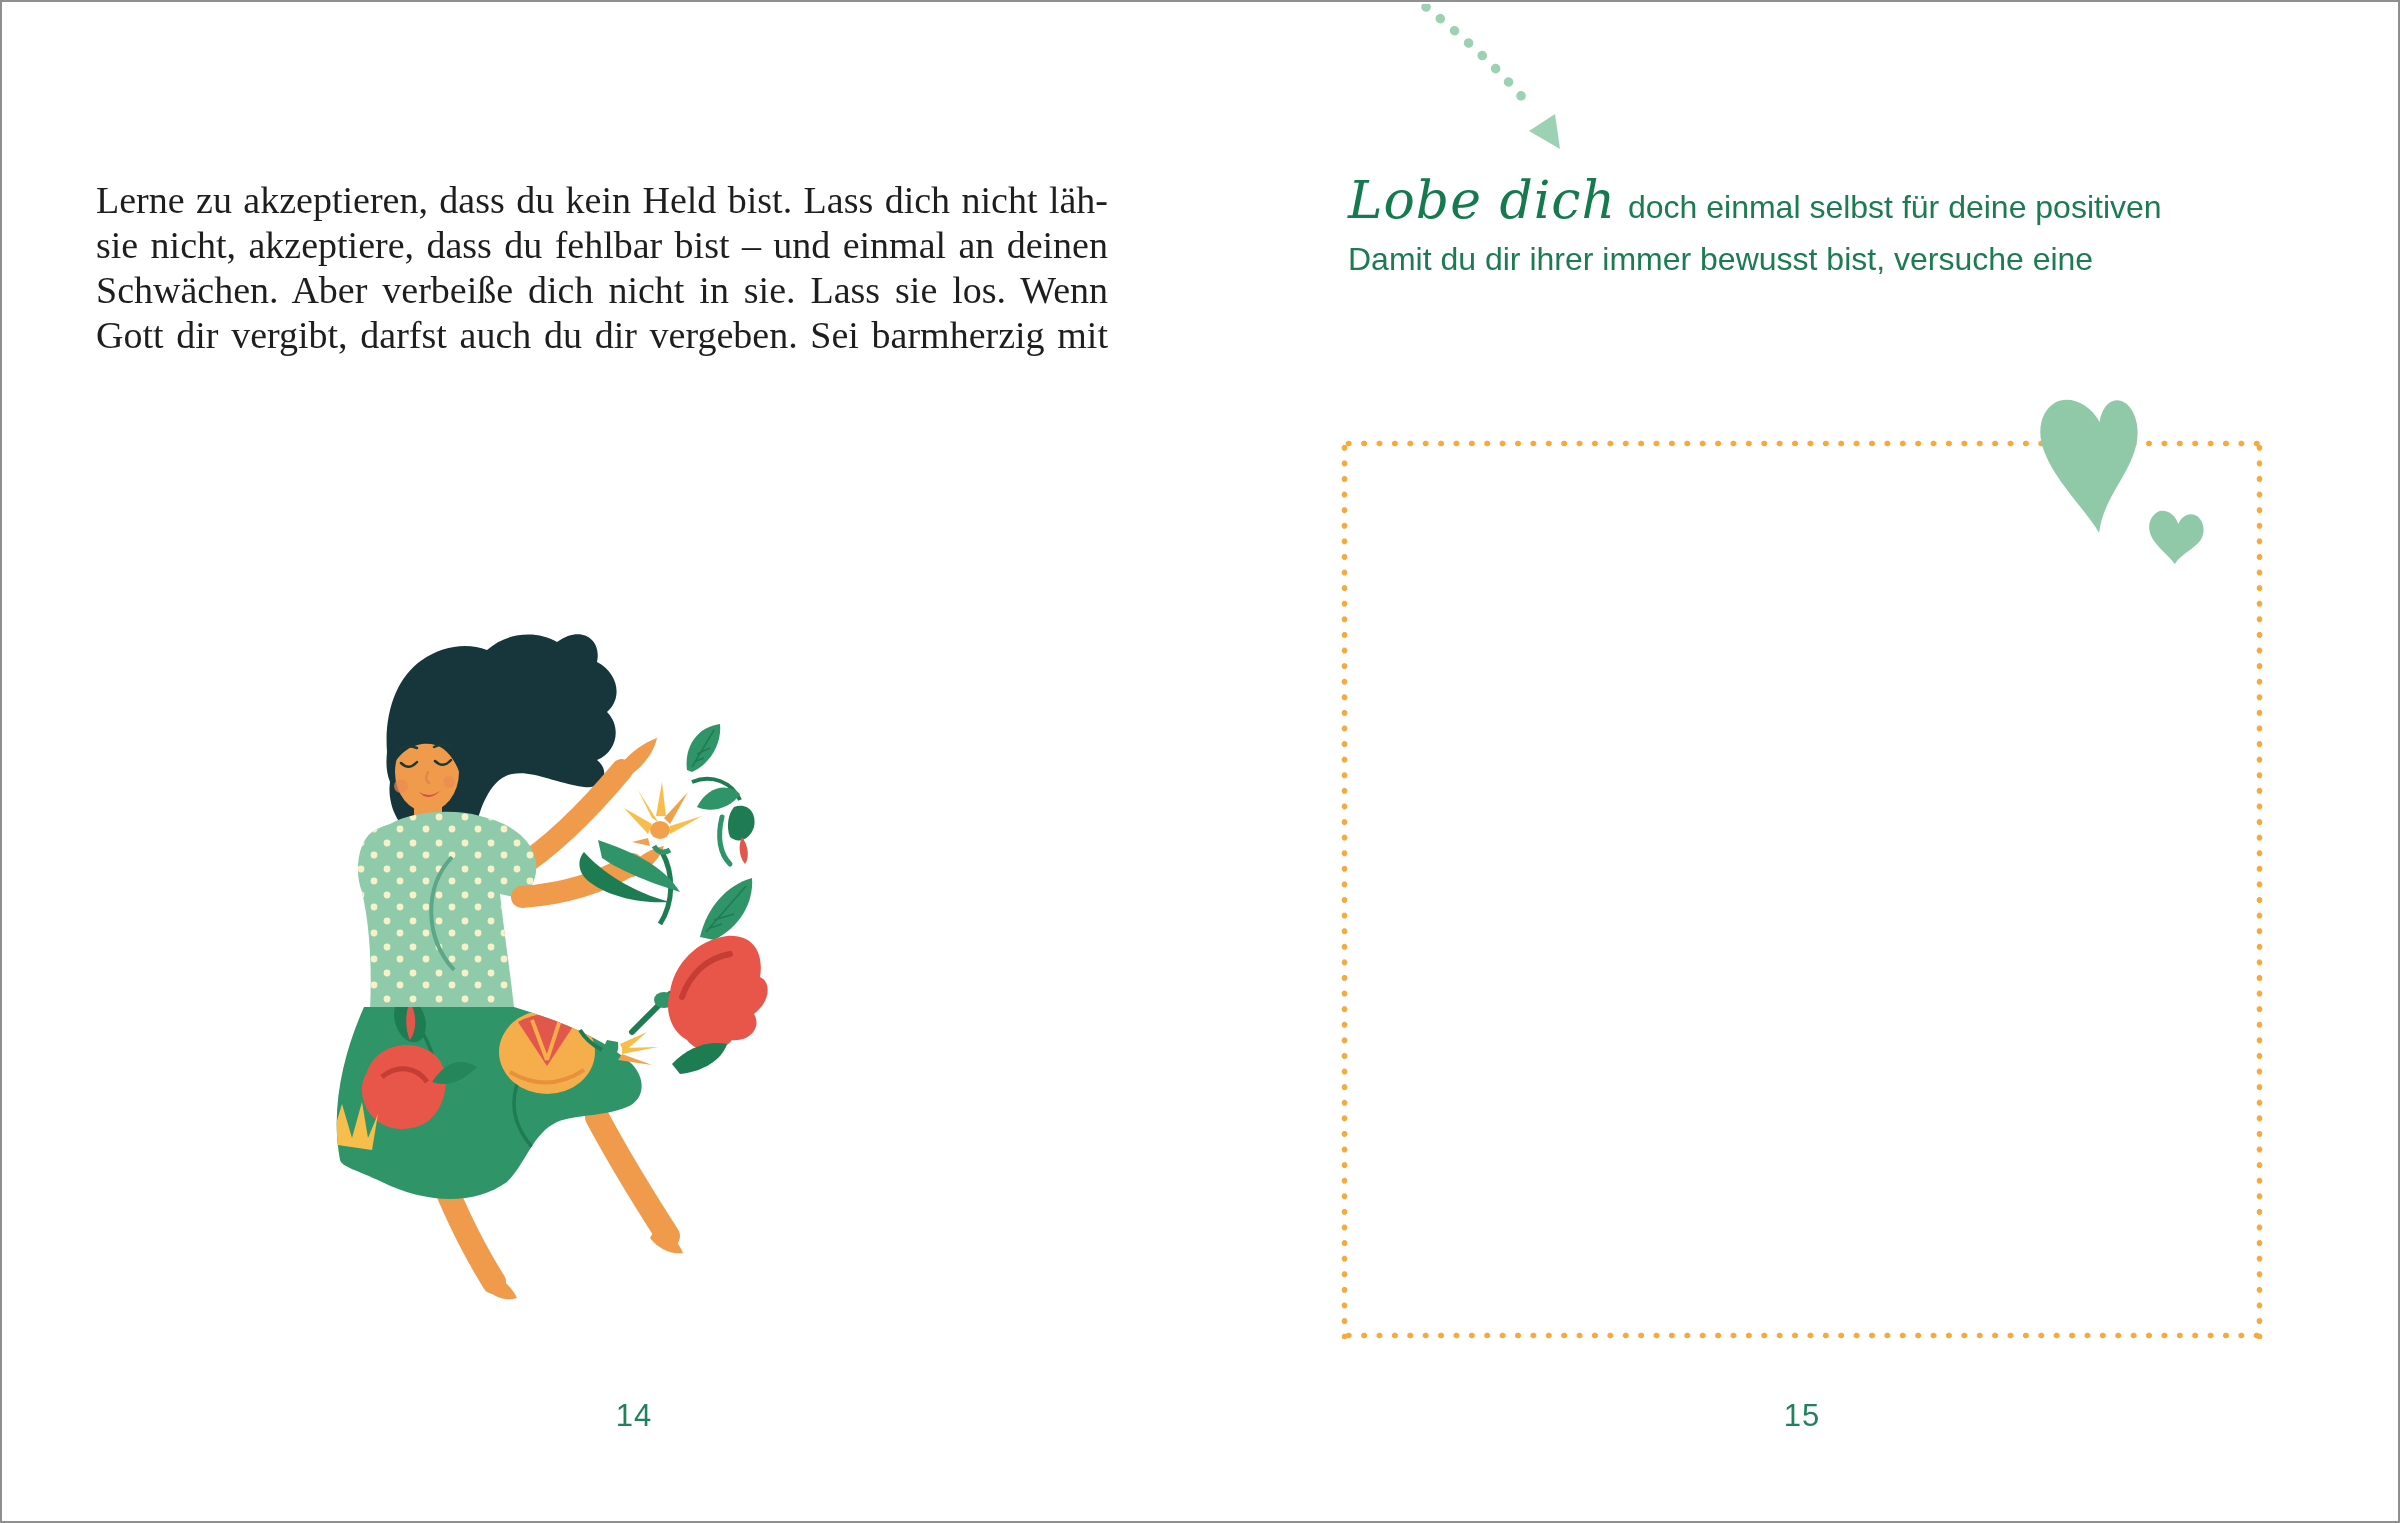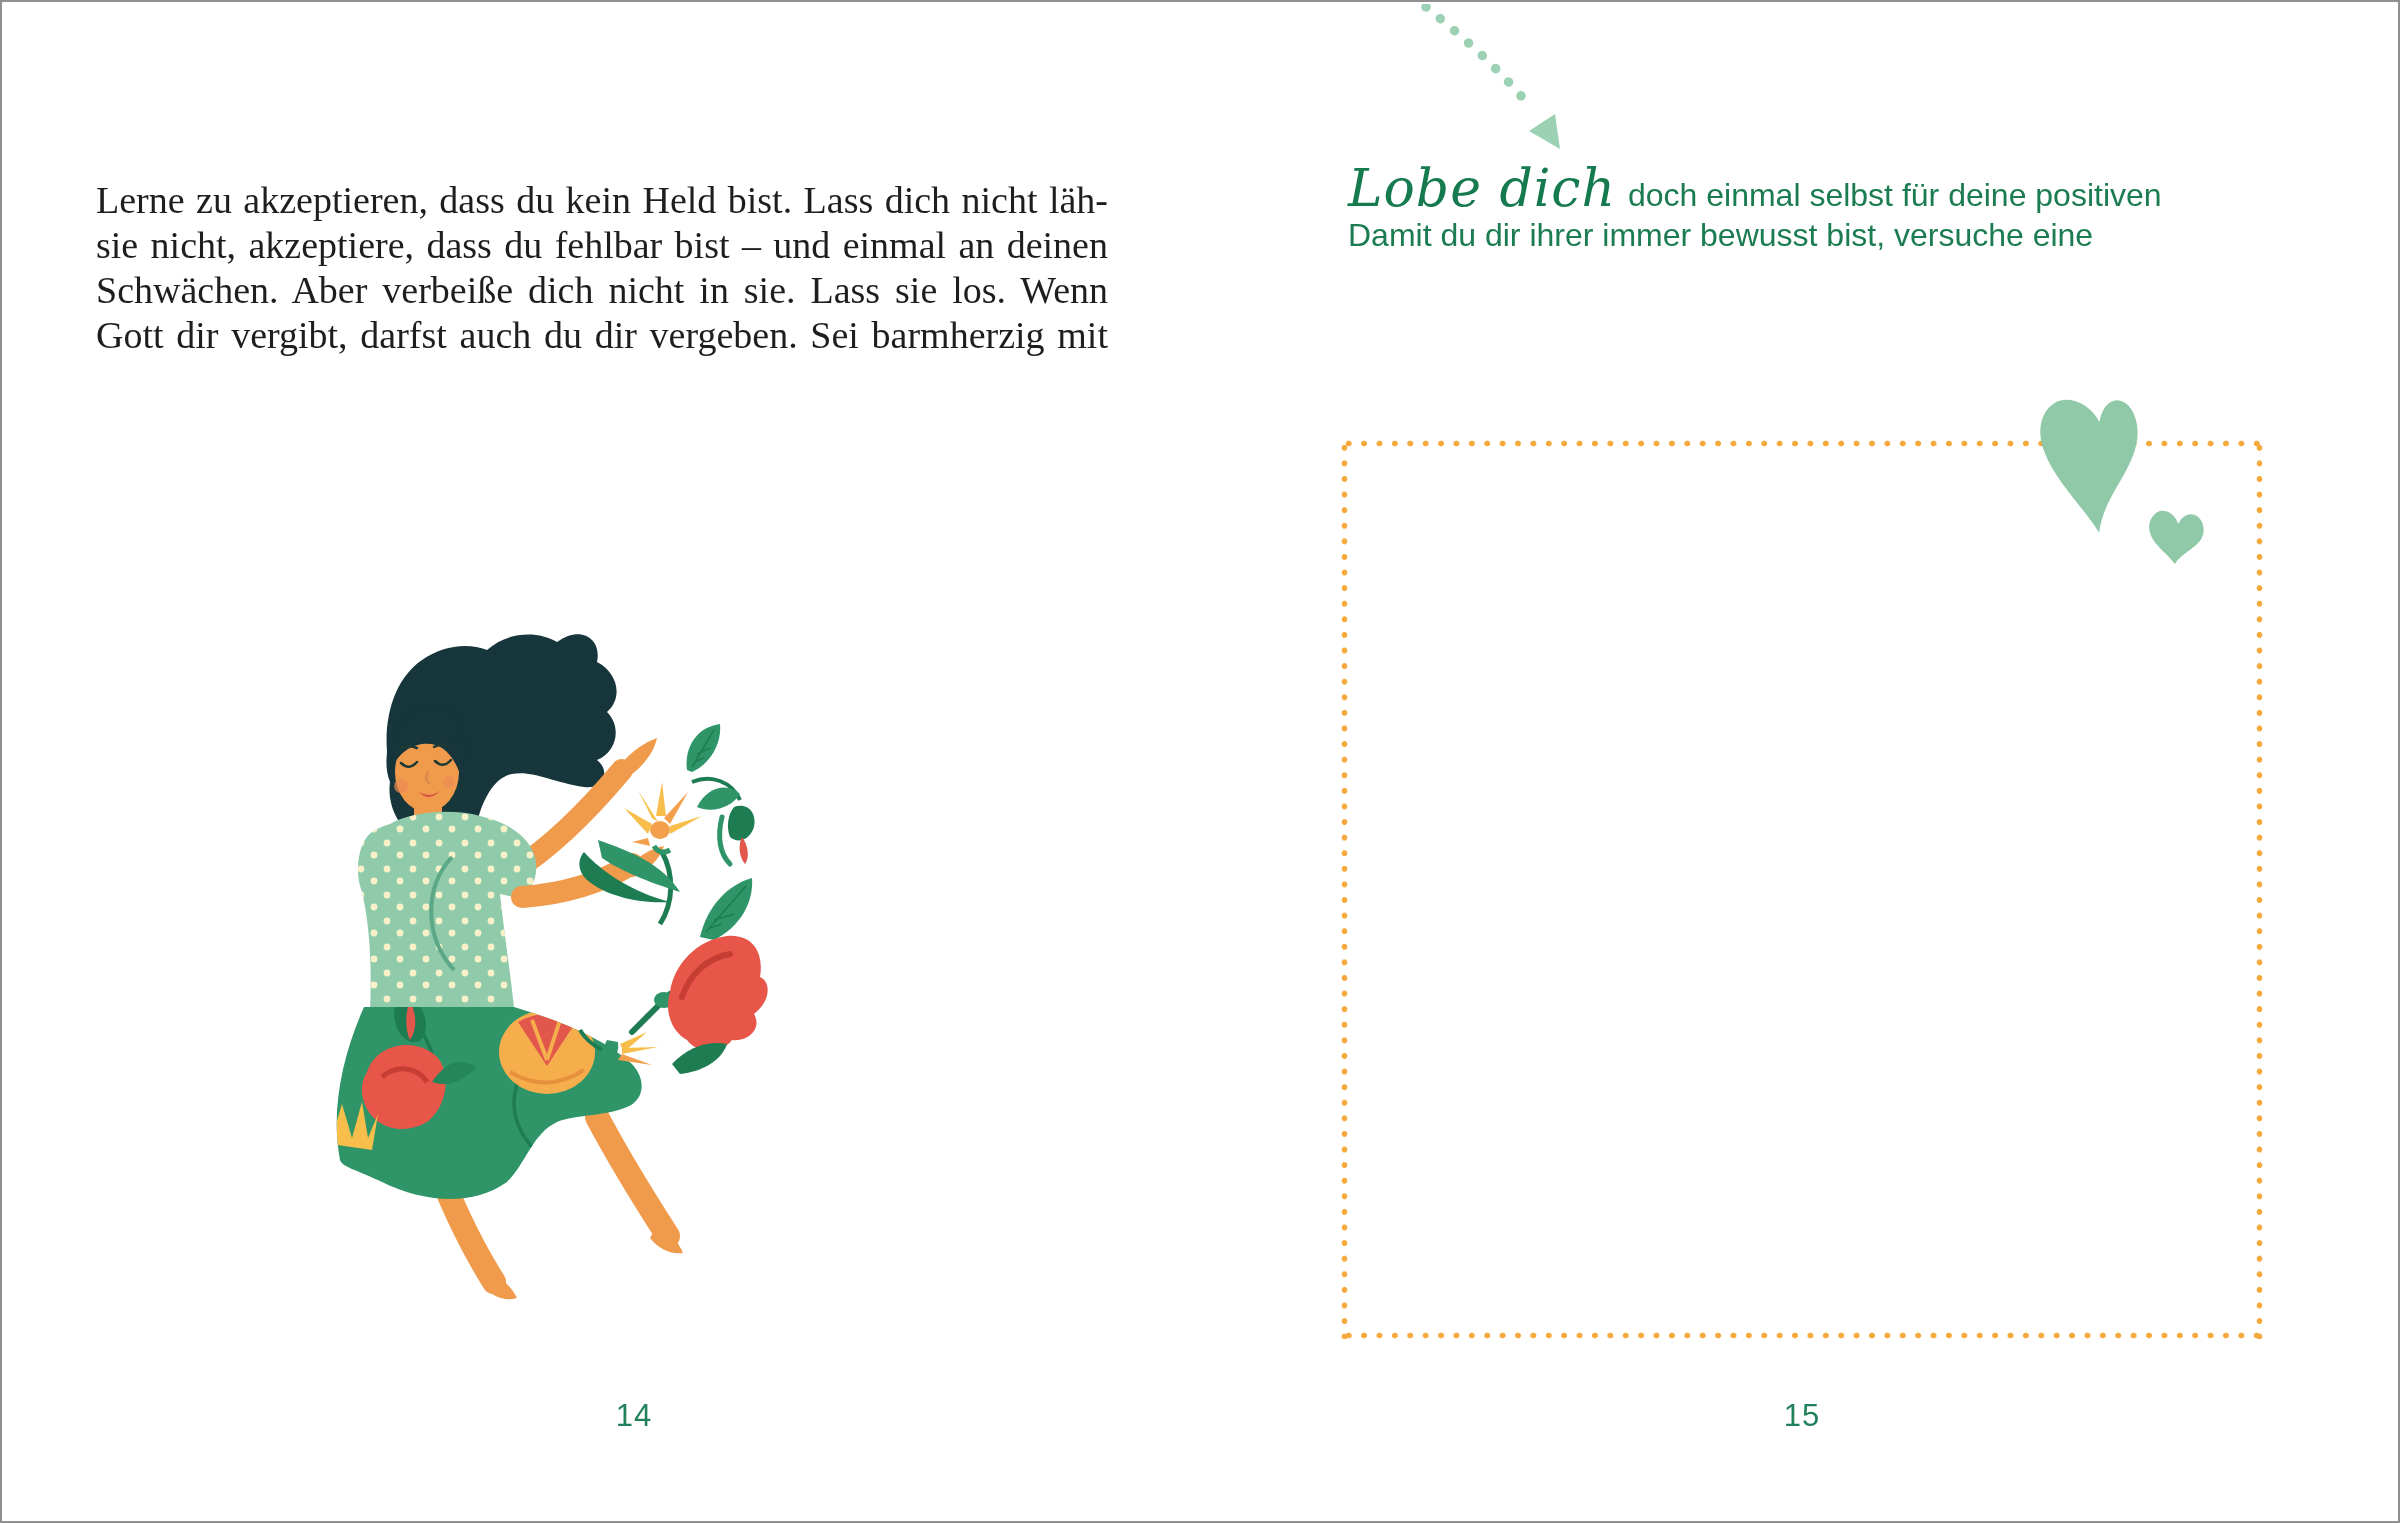--- a/index.html
+++ b/index.html
@@ -21,21 +21,21 @@
     font-size:31px;color:#21815a;letter-spacing:1px;
   }
   #pn-left{left:0;margin-left:32px;}
   #pn-right{left:1200px;}
   .illustration{position:absolute;left:300px;top:600px;width:480px;height:710px;}
   
   .right-text{
     position:absolute;left:1346px;top:163px;width:840px;
     color:#1b7b51;font-size:32px;line-height:47px;font-weight:400;
   }
-  .right-text .rline{height:47px;overflow:visible;}
+  .right-text .rline{height:47px;overflow:visible;margin-top:12px;}
   .script{
     font-family:"DejaVu Serif",serif;font-style:italic;
     font-size:52px;color:#157a4e;letter-spacing:1px;margin-right:12px;
   }
   .arrow-svg{position:absolute;left:1400px;top:2px;width:170px;height:155px;}
   .write-box{position:absolute;left:1339px;top:438px;width:922px;height:899px;}
   .db-t,.db-b{position:absolute;left:0;right:0;height:7px;
     background-image:radial-gradient(circle,#F6A93C 2.6px,rgba(246,169,60,0) 3.2px);
     background-size:15.4px 7px;background-repeat:repeat-x;}
   .db-t{top:0;} .db-b{bottom:0;}

